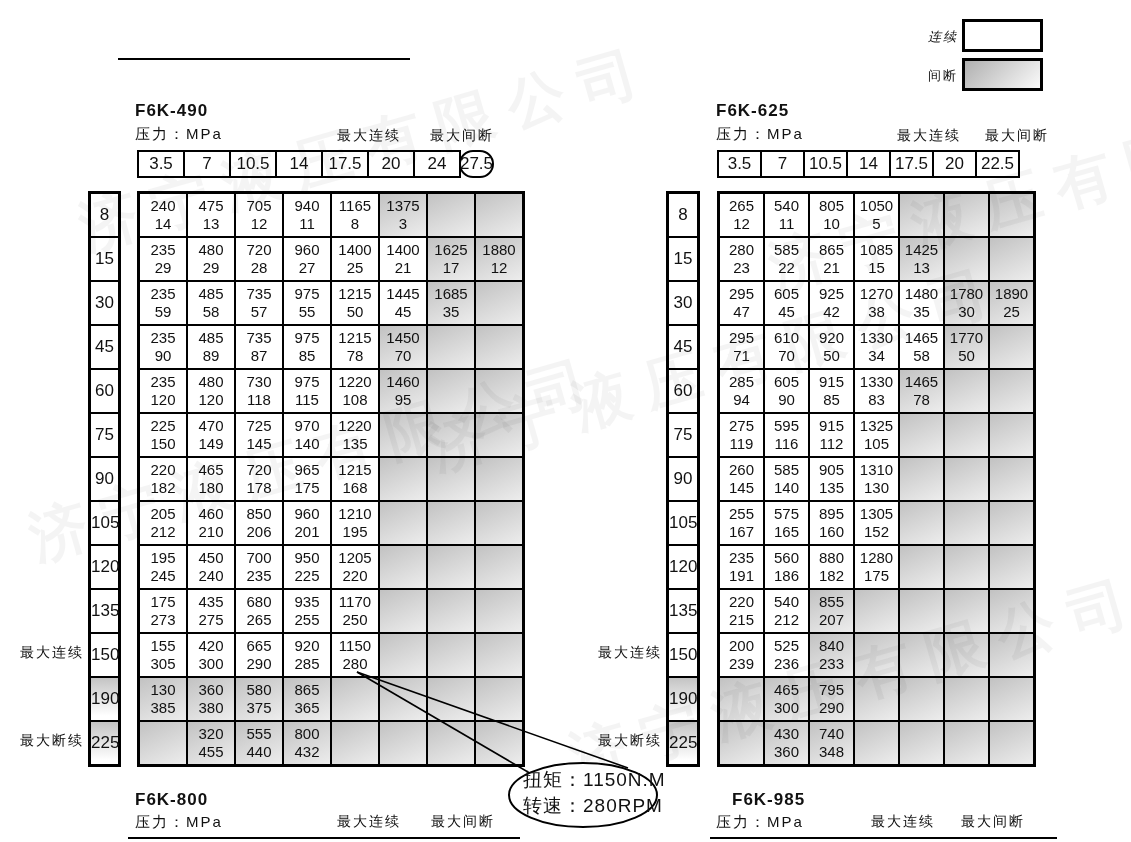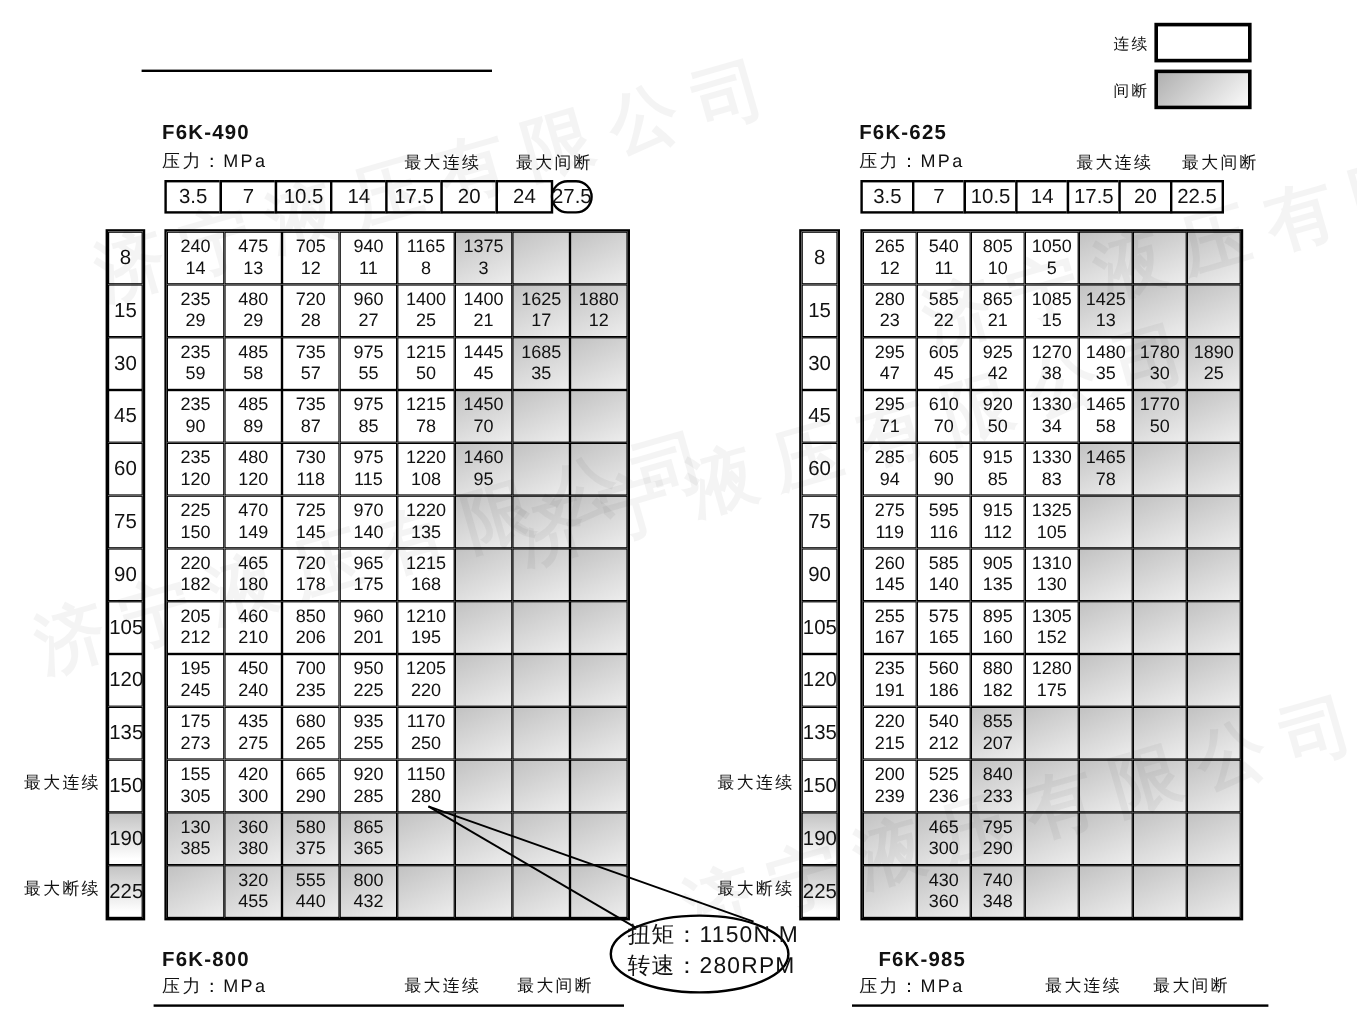--- a/index.html
+++ b/index.html
@@ -31,21 +31,21 @@
       color:rgba(0,0,0,0.045);transform:rotate(-16deg);white-space:nowrap;pointer-events:none;}
   .overlay{pointer-events:none;}
 </style>
 </head>
 <body>
 
 <div class="page">
 
   <div class="abs rule" style="left:118px;top:58px;width:292px;"></div>
 
-  <div class="abs legend-label" style="left:928px;top:28px;">连续</div>
+  <div class="abs legend-label" style="left:928px;top:28px;font-style:italic;">连续</div>
   <div class="abs lbox" style="left:962px;top:19px;"></div>
   <div class="abs legend-label" style="left:928px;top:67px;">间断</div>
   <div class="abs lbox gray2" style="left:962px;top:58px;"></div>
 
   <div id="tables-root">
       <div class="abs tname" style="left: 135px; top: 101px;">F6K-490</div>
       <div class="abs plabel" style="left: 135px; top: 125px;">压力：MPa</div>
       <div class="abs hlabel" style="left: 337px; top: 127px;">最大连续</div>
       <div class="abs hlabel" style="left: 430px; top: 127px;">最大间断</div>
       <div class="abs press" style="left: 137px; top: 150px;">

